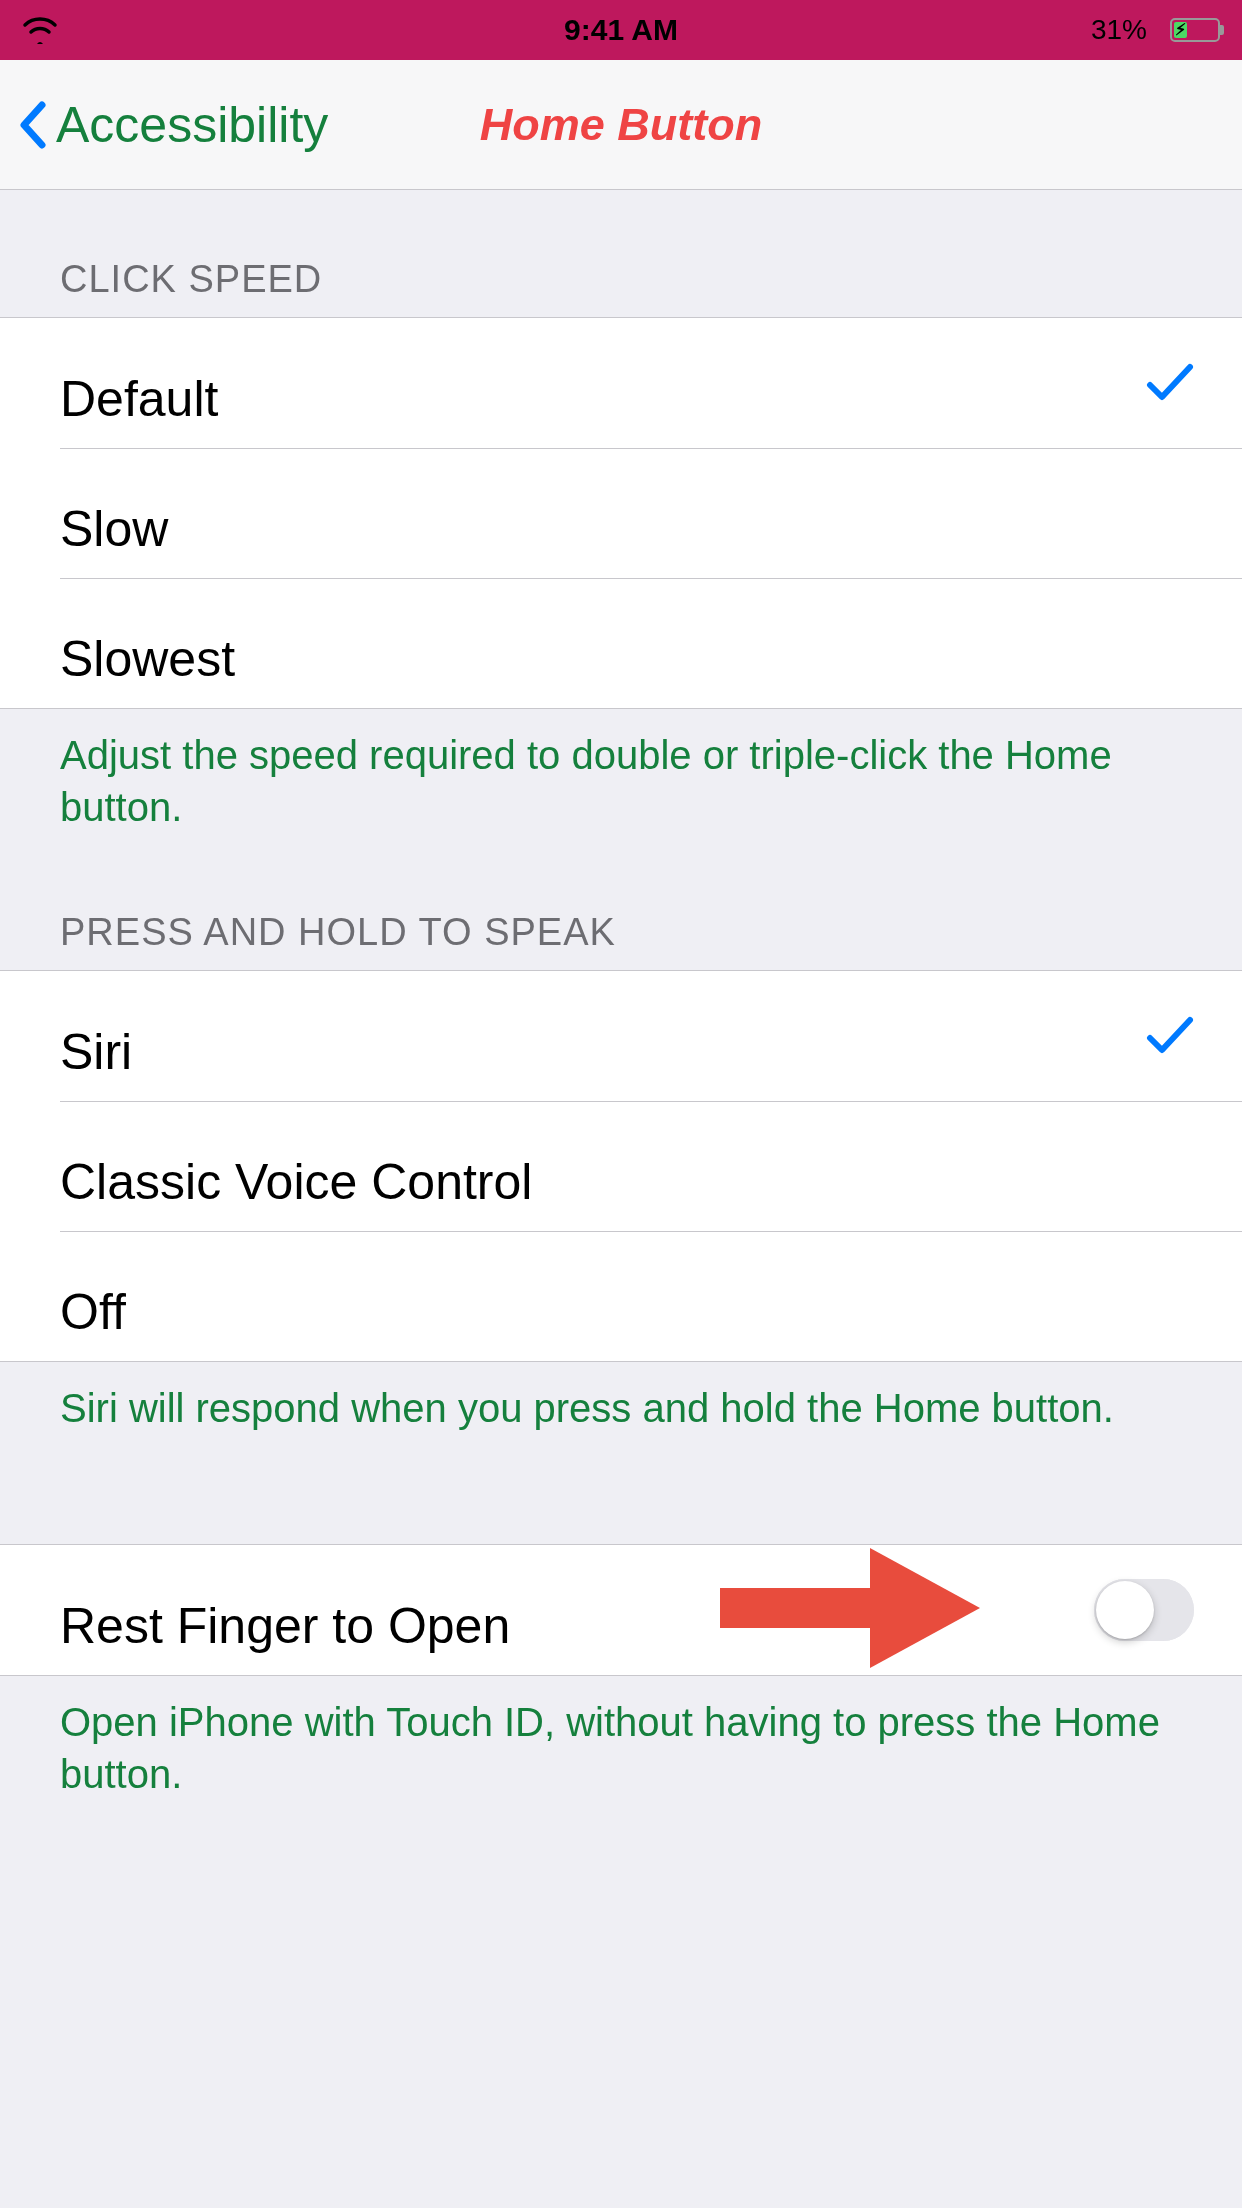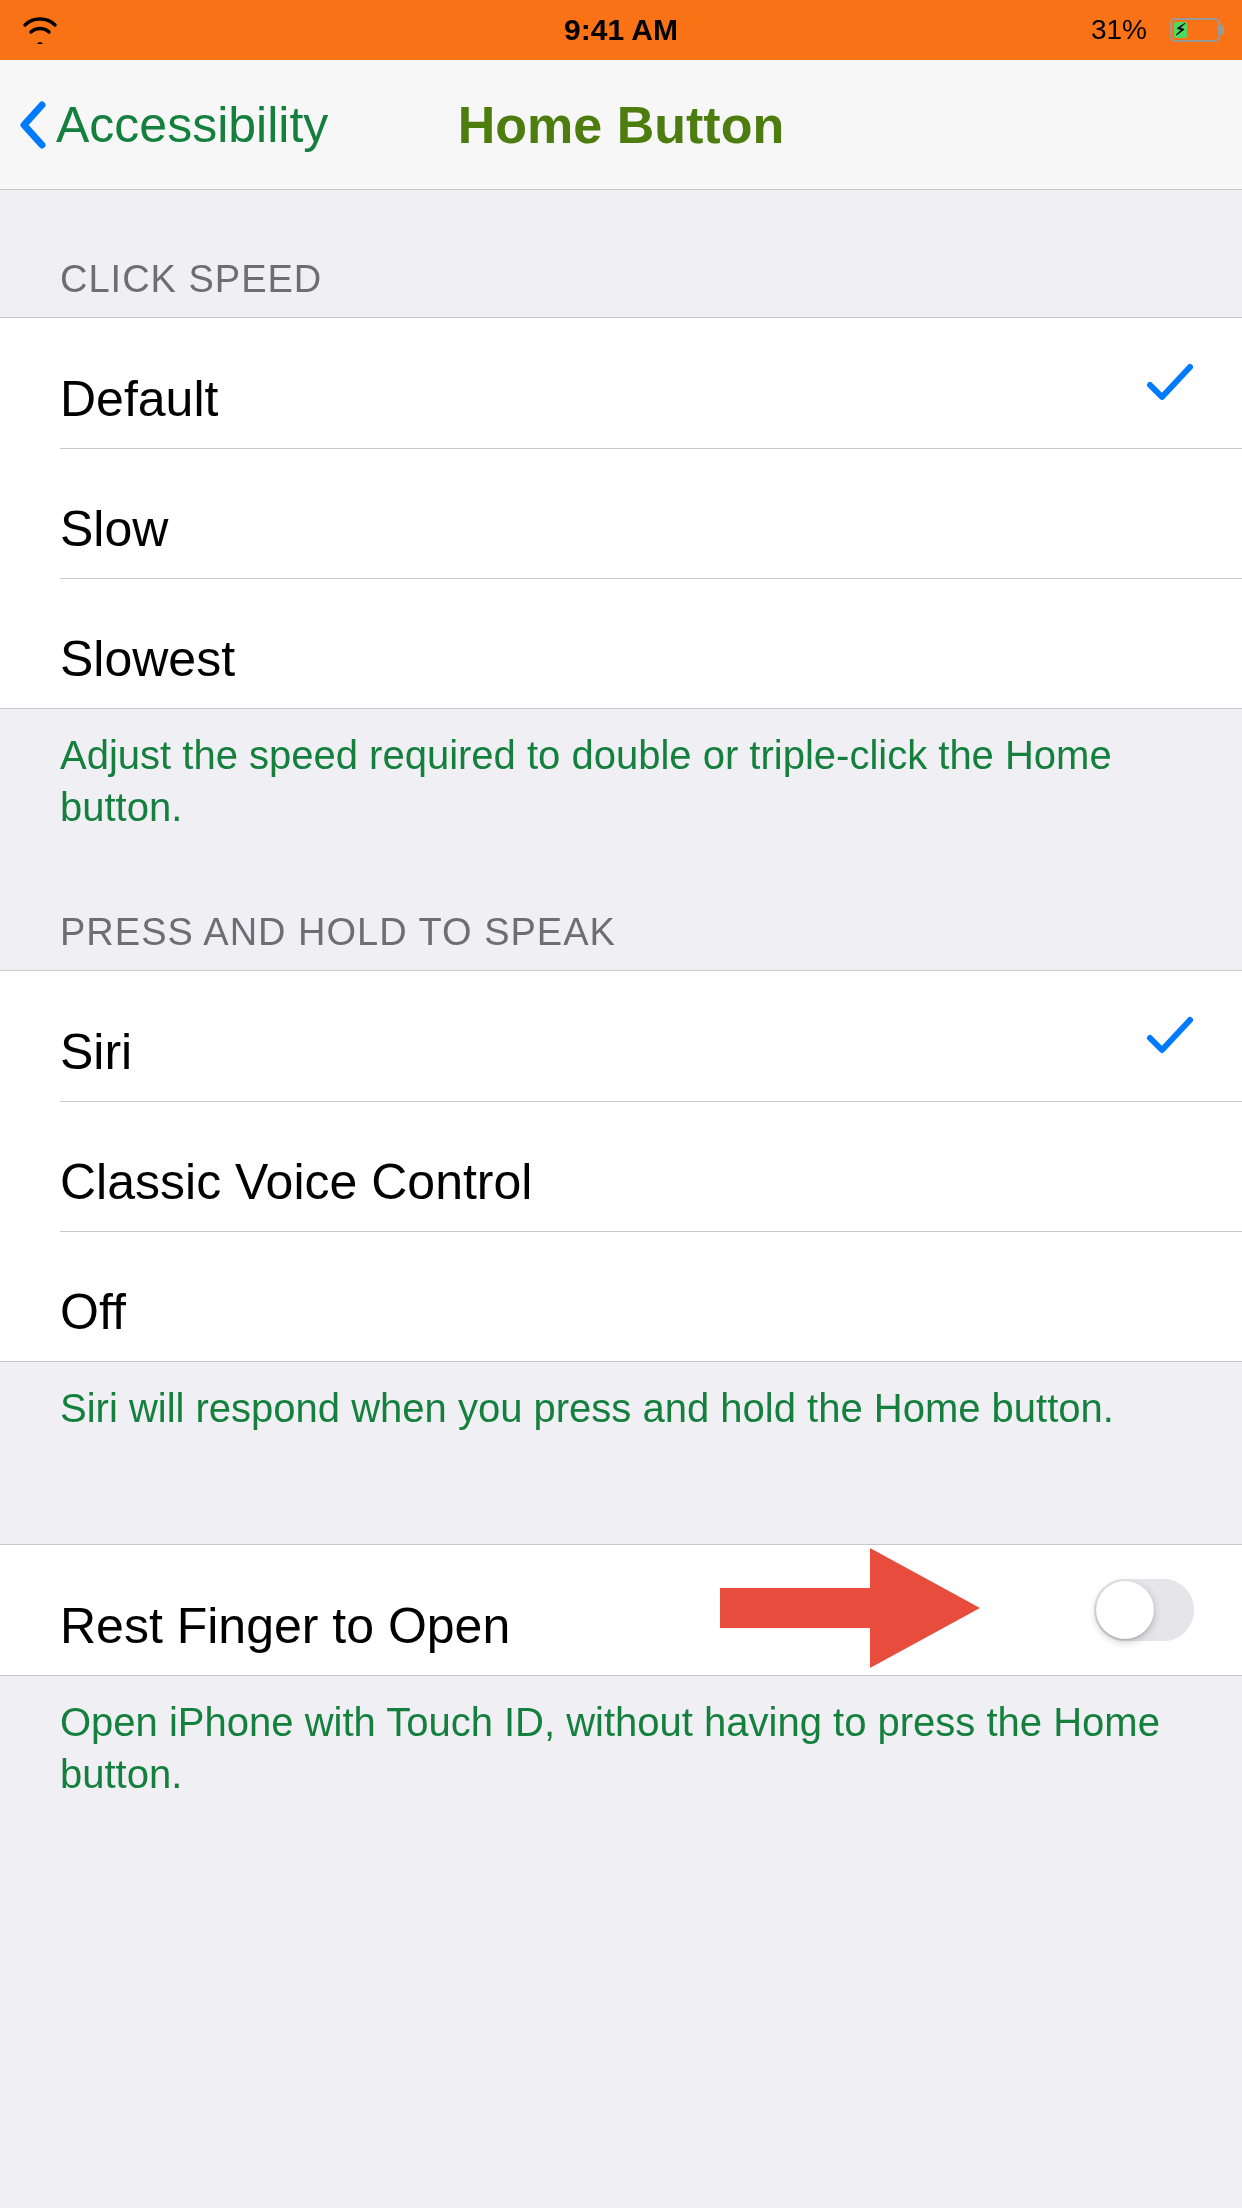--- a/index.html
+++ b/index.html
@@ -7,21 +7,21 @@
     width: 1242px;
     height: 2208px;
     font-family: -apple-system, "Helvetica Neue", Helvetica, Arial, sans-serif;
     background: #efeff4;
     color: #000;
     overflow: hidden;
   }
   
   .status-bar {
     height: 60px;
-    background: #f97316;
+    background: #be185d;
     display: flex;
     align-items: center;
     justify-content: space-between;
     padding: 0 22px 0 22px;
     font-size: 30px;
     font-weight: 600;
   }
   .status-left, .status-right {
     display: flex;
     align-items: center;
@@ -87,23 +87,24 @@
     color: #15803d;
     font-size: 50px;
     font-weight: 400;
     text-align: center;
   }
   .nav-back svg { display: block; }
   .nav-title {
     position: absolute;
     left: 50%;
     transform: translateX(-50%);
-    font-size: 52px;
+    font-size: 45px;
     font-weight: 600;
-    color: #4d7c0f;
+    color: #ef4444;
+    font-style: italic;
   }
 
   
   .section-header {
     padding: 68px 40px 16px 60px;
     font-size: 38px;
     letter-spacing: 1px;
     color: #6d6d72;
     text-transform: uppercase;
   }

